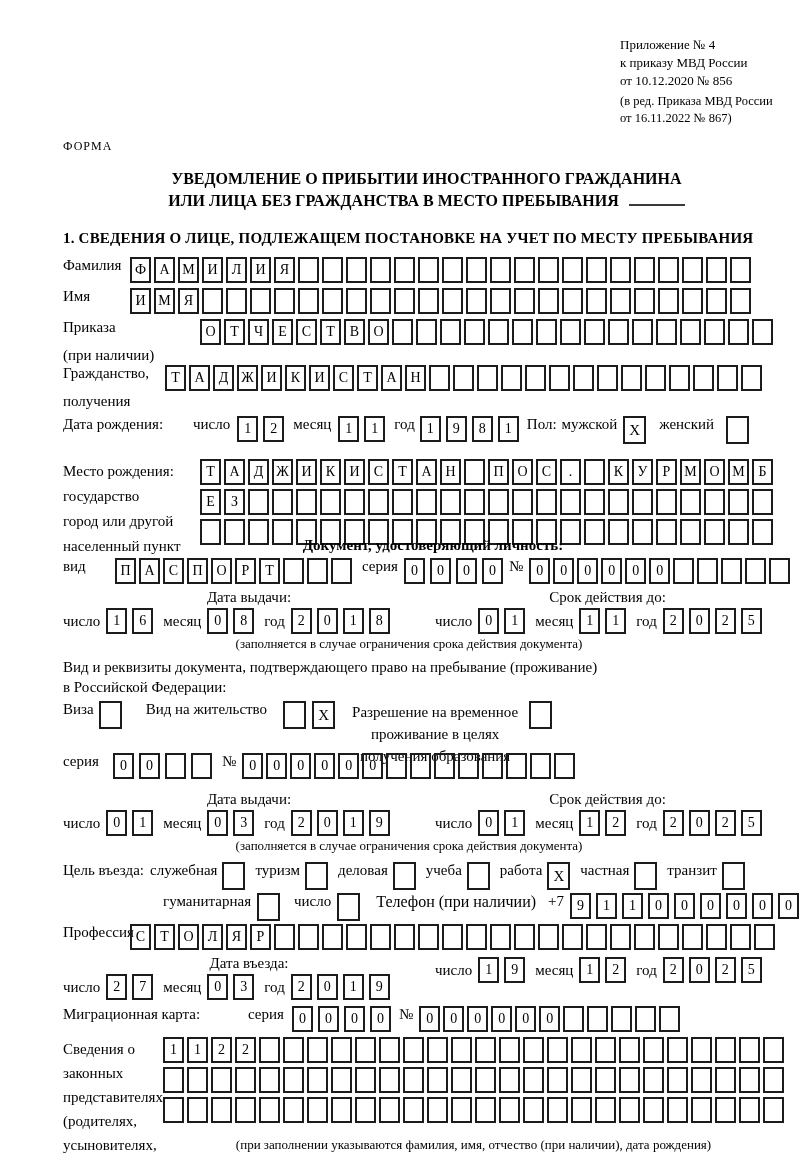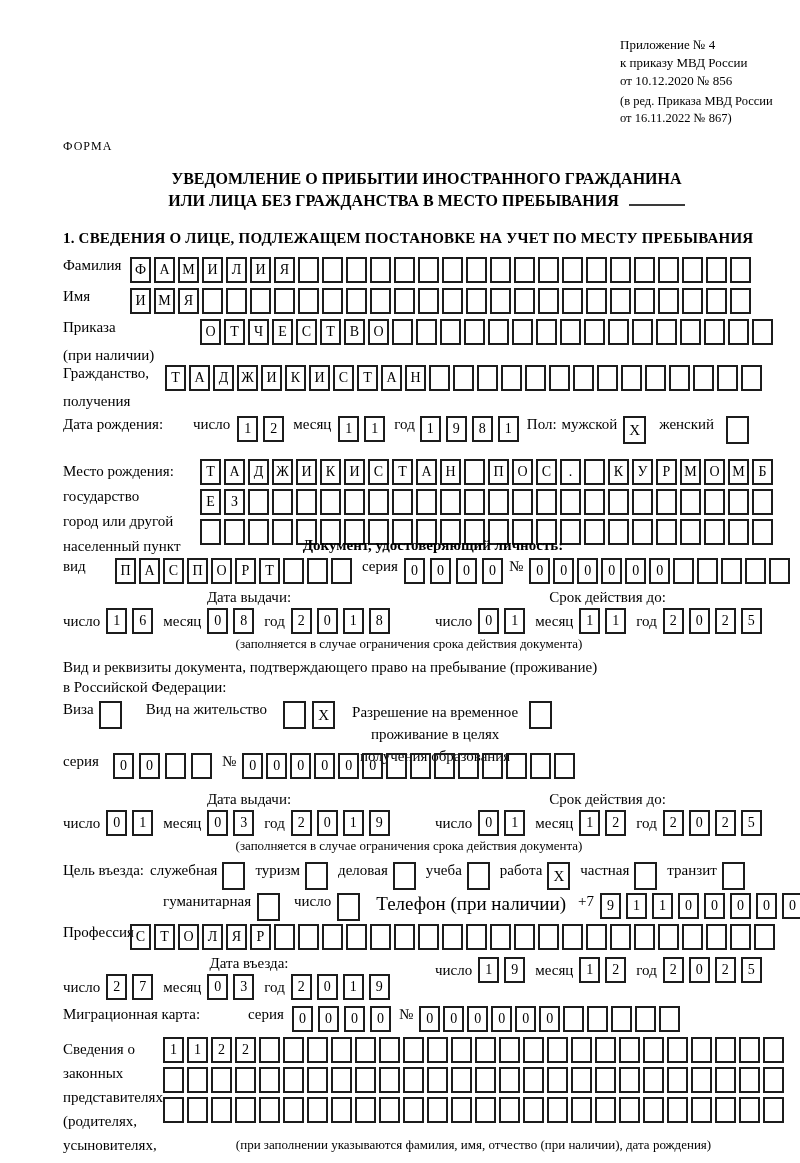--- a/index.html
+++ b/index.html
@@ -31,21 +31,21 @@
   .dcol-l{flex:none;width:372px}
   .dcol-r{flex:none;width:345px}
   .dhead{text-align:center;font-size:15px}
   .daterow{display:flex;align-items:center;margin-top:2px;white-space:nowrap}
   .daterow .lbl{margin-right:6px}
   .daterow .cells{margin-right:10px}
   .fnote{font-size:13px;text-align:center;margin-top:2px;padding-right:35px}
   .intro{font-size:15px;line-height:20px;margin-top:5px}
   .optblock{font-size:15px;line-height:22px;text-align:center;white-space:normal;flex:none}
   .repnote{font-size:13px;text-align:center;margin-top:14px}
-  .phone-label{font-size:19px}
+  .phone-label{font-size:16px}
 </style>
 </head>
 <body>
 
 <div class="page">
 
   <div class="appendix">
     <div>Приложение № 4</div>
     <div>к приказу МВД России</div>
     <div>от 10.12.2020 № 856</div>

